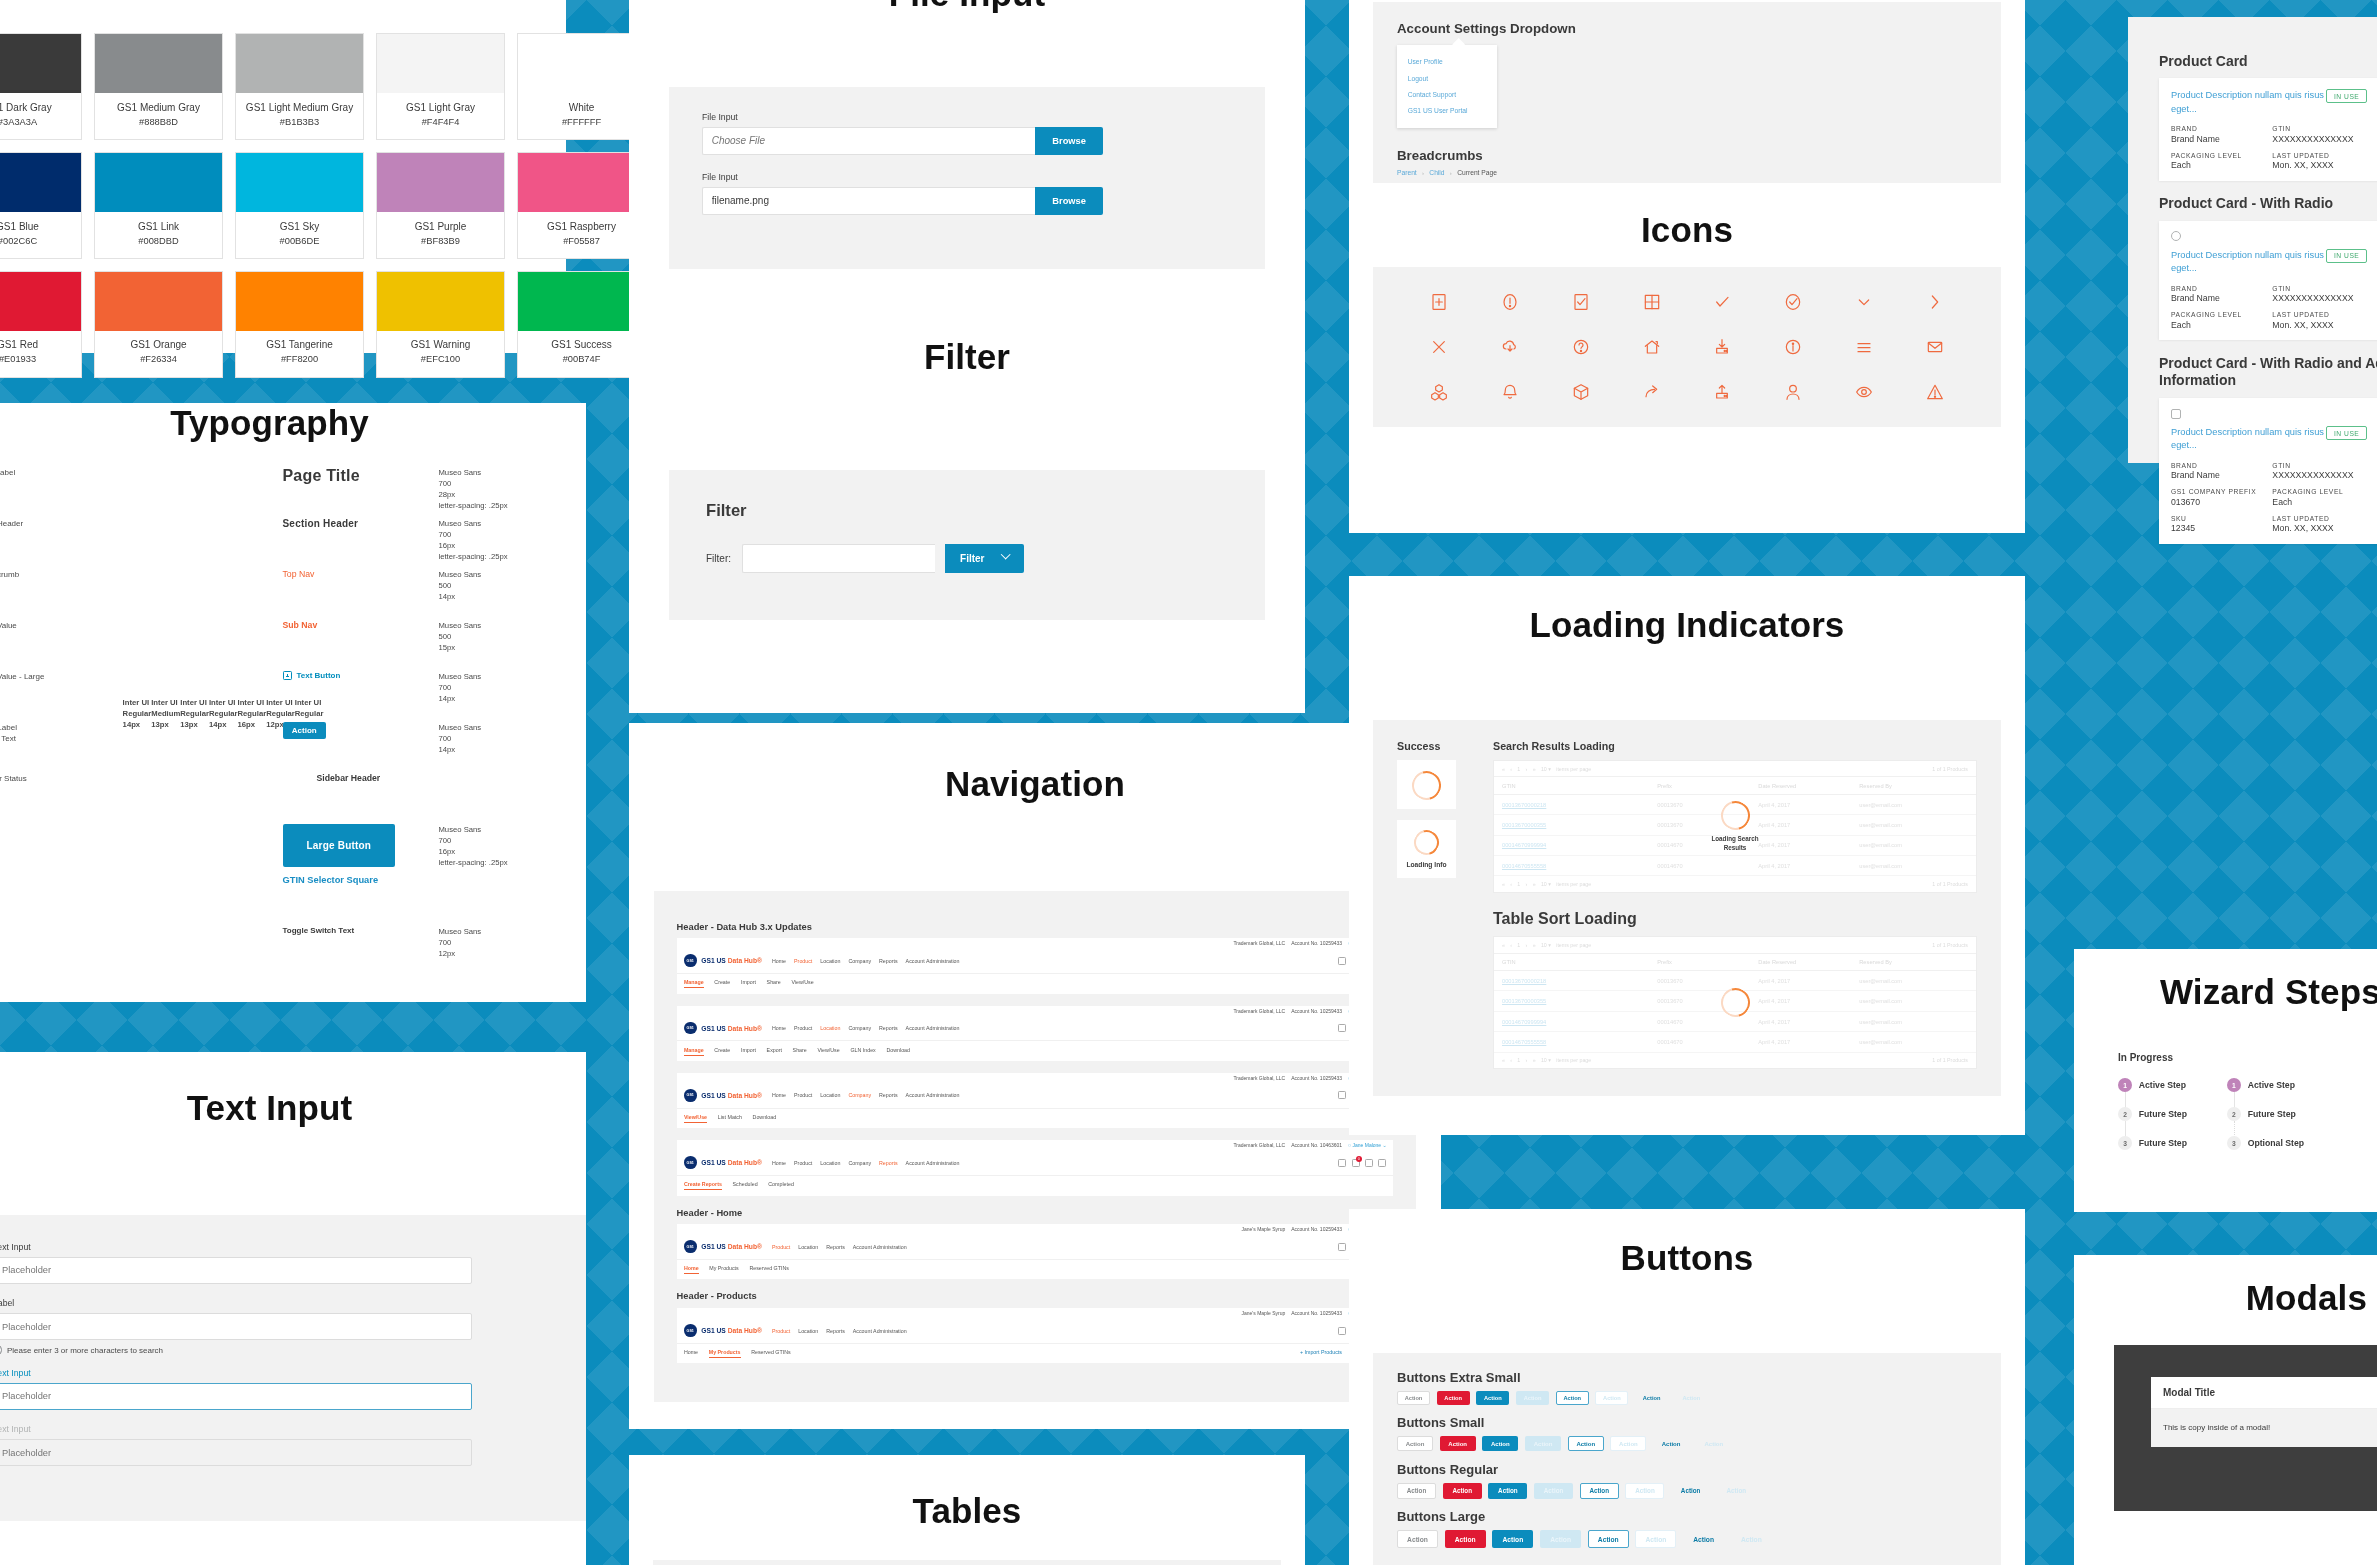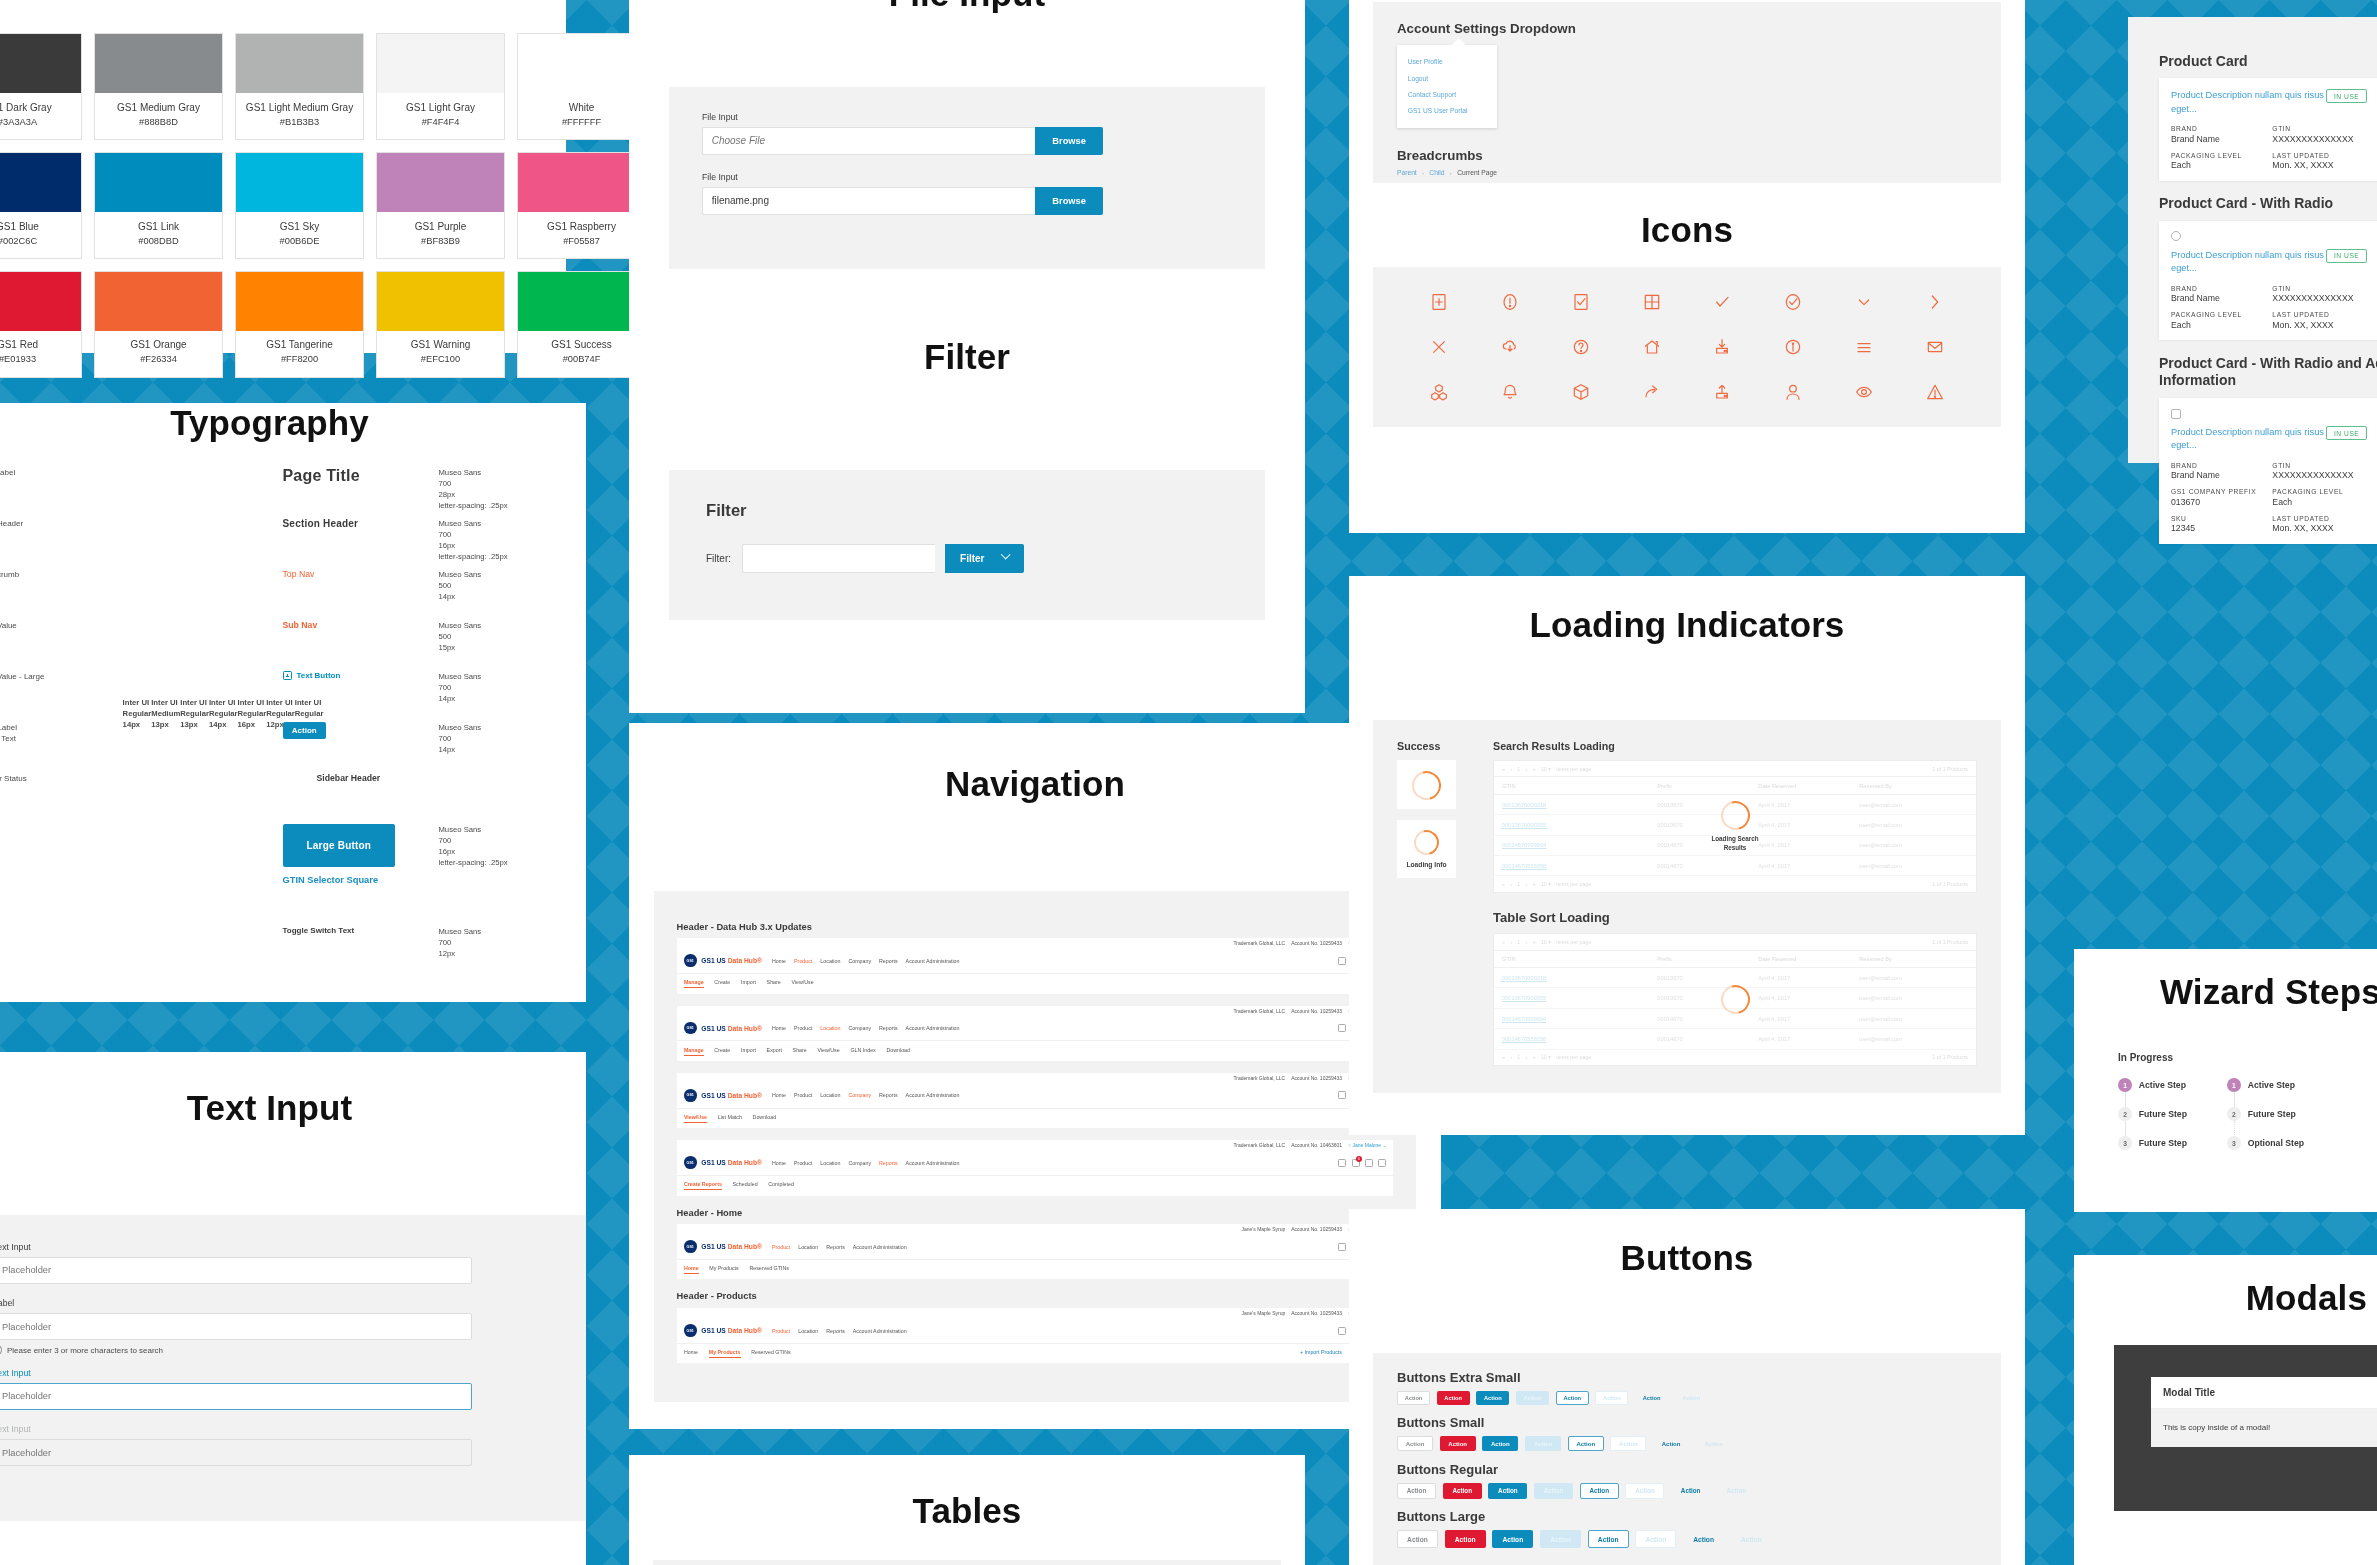--- a/index.html
+++ b/index.html
@@ -964,21 +964,21 @@
               <span>10 ▾</span>
               <span>items per page</span>
               <span class="r">1 of 1 Products</span>
             </div>
             <div class="ld-overlay">
               <div class="spinner"></div>
               <div class="t" style="white-space: pre-line;">Loading Search
 Results</div>
             </div>
           </div>
-        <div class="h3" style="font-size:13px;margin:17.3px 0 8px">Table Sort Loading</div>
+        <div class="h3" style="font-size:16px;margin:17.3px 0 8px">Table Sort Loading</div>
         <div class="ld-table" id="ld-table-2">
             <div class="ld-pager">
               <span>«</span>
               <span>‹</span>
               <span>1</span>
               <span>›</span>
               <span>»</span>
               <span>10 ▾</span>
               <span>items per page</span>
               <span class="r">1 of 1 Products</span>

